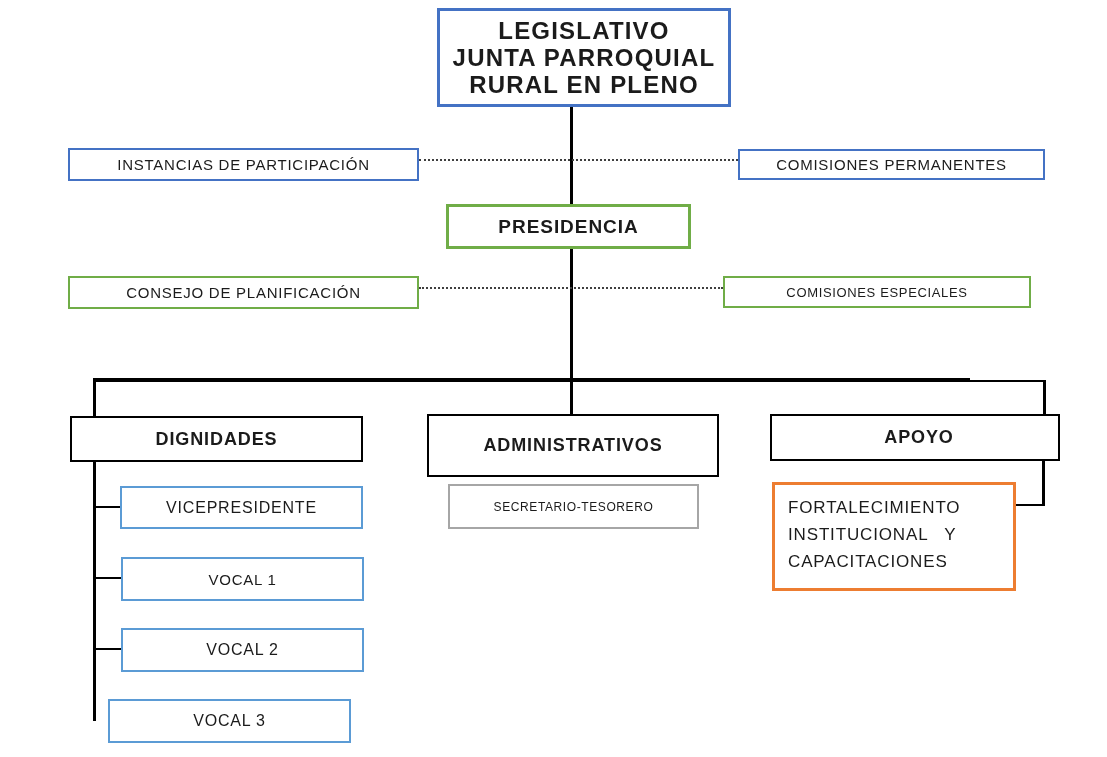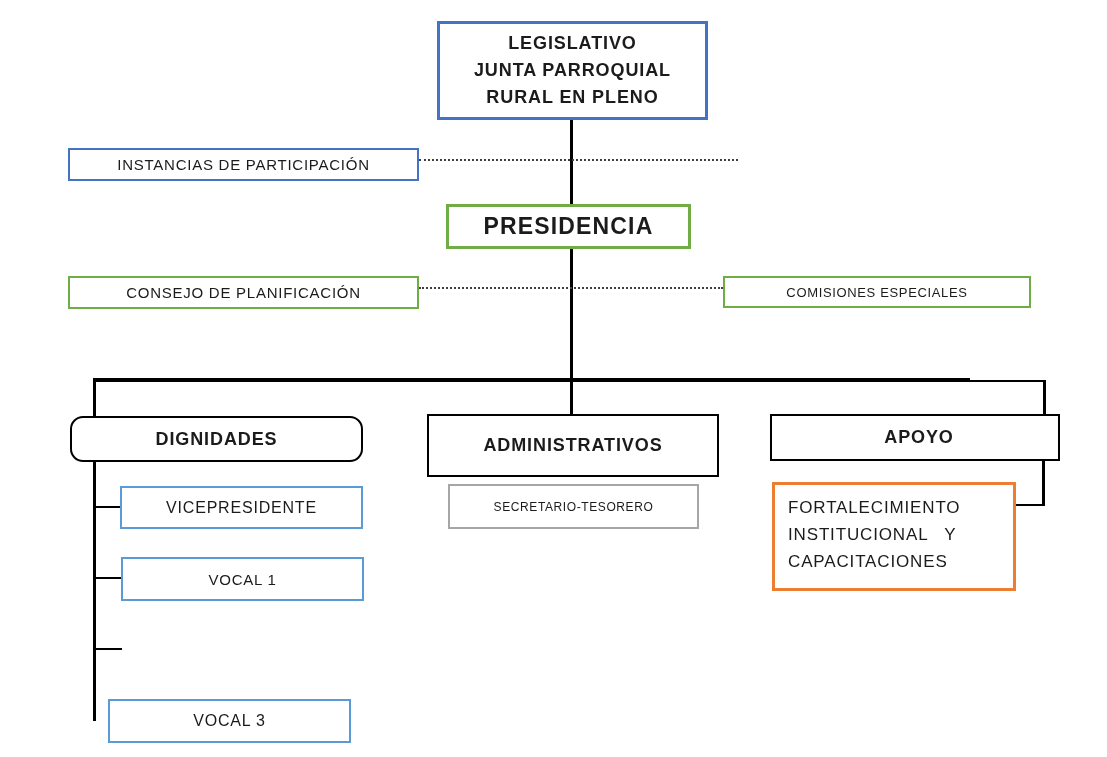--- a/index.html
+++ b/index.html
@@ -21,24 +21,24 @@
     white-space:pre-wrap;
     letter-spacing:0.05em;
     z-index:2;
     box-sizing:border-box;
   }
   .bold{font-weight:bold;}
   .line{position:absolute;background:#000;z-index:1;}
   .dotted{position:absolute;border-top:2px dotted #3f3f3f;background:transparent;z-index:1;height:0;}
 
   
-  #legislativo{left:437px;top:21px;width:271px;height:99px;border:3px solid;font-size:18px;line-height:27px;}
+  #legislativo{left:437px;top:8px;width:294px;height:99px;border:3px solid;font-size:24px;line-height:27px;}
   #instancias{left:68px;top:148px;width:351px;height:33px;border:2px solid;font-size:15px;}
   #comisiones-permanentes{left:738px;top:149px;width:307px;height:31px;border:2px solid;font-size:15px;}
-  #presidencia{left:446px;top:204px;width:245px;height:45px;border:3px solid;font-size:23px;}
+  #presidencia{left:446px;top:204px;width:245px;height:45px;border:3px solid;font-size:19px;}
   #consejo-planificacion{left:68px;top:276px;width:351px;height:33px;border:2px solid;font-size:15px;}
   #comisiones-especiales{left:723px;top:276px;width:308px;height:32px;border:2px solid;font-size:13px;}
   #dignidades{left:70px;top:416px;width:293px;height:46px;border:2px solid;font-size:18px;}
   #administrativos{left:427px;top:414px;width:292px;height:63px;border:2px solid;font-size:18px;}
   #apoyo{left:770px;top:414px;width:290px;height:47px;border:2px solid;font-size:18px;}
   #vicepresidente{left:120px;top:486px;width:243px;height:43px;border:2px solid;font-size:16px;}
   #vocal-1{left:121px;top:557px;width:243px;height:44px;border:2px solid;font-size:15px;}
   #vocal-2{left:121px;top:628px;width:243px;height:44px;border:2px solid;font-size:16px;}
   #vocal-3{left:108px;top:699px;width:243px;height:44px;border:2px solid;font-size:16px;}
   #secretario-tesorero{left:448px;top:484px;width:251px;height:45px;border:2px solid;font-size:12px;}
@@ -80,37 +80,39 @@
   <div class="line" id="line-right-vertical-top"></div>
   <div class="line" id="line-right-vertical-bottom"></div>
   <div class="line" id="stub-fortalecimiento"></div>
 
   <div class="node bold" id="legislativo" style="border-color: rgb(68, 114, 196);">LEGISLATIVO
 JUNTA PARROQUIAL
 RURAL EN PLENO</div>
 
   <div class="node" id="instancias" style="border-color: rgb(68, 114, 196);">INSTANCIAS DE PARTICIPACIÓN</div>
 
+  <div class="node" id="comisiones-permanentes" style="border-color: rgb(68, 114, 196);">COMISIONES PERMANENTES</div>
 
   <div class="node bold" id="presidencia" style="border-color: rgb(112, 173, 71);">PRESIDENCIA</div>
 
   <div class="node" id="consejo-planificacion" style="border-color: rgb(112, 173, 71);">CONSEJO DE PLANIFICACIÓN</div>
 
   <div class="node" id="comisiones-especiales" style="border-color: rgb(112, 173, 71);">COMISIONES ESPECIALES</div>
 
-  <div class="node bold" id="dignidades" style="border-color: rgb(0, 0, 0); border-radius: 13px;">DIGNIDADES</div>
+  <div class="node bold" id="dignidades" style="border-color: rgb(0, 0, 0);">DIGNIDADES</div>
 
   <div class="node bold" id="administrativos" style="border-color: rgb(0, 0, 0);">ADMINISTRATIVOS</div>
 
   <div class="node bold" id="apoyo" style="border-color: rgb(0, 0, 0); padding-left: 8px;">APOYO</div>
 
   <div class="node" id="vicepresidente" style="border-color: rgb(91, 155, 213);">VICEPRESIDENTE</div>
 
   <div class="node" id="vocal-1" style="border-color: rgb(91, 155, 213);">VOCAL 1</div>
 
+  <div class="node" id="vocal-2" style="border-color: rgb(91, 155, 213);">VOCAL 2</div>
 
   <div class="node" id="vocal-3" style="border-color: rgb(91, 155, 213);">VOCAL 3</div>
 
   <div class="node" id="secretario-tesorero" style="border-color: rgb(166, 166, 166);">SECRETARIO-TESORERO</div>
 
   <div class="node" id="fortalecimiento" style="border-color: rgb(237, 125, 49);">FORTALECIMIENTO
 INSTITUCIONAL   Y
 CAPACITACIONES</div>
 
 </div>

